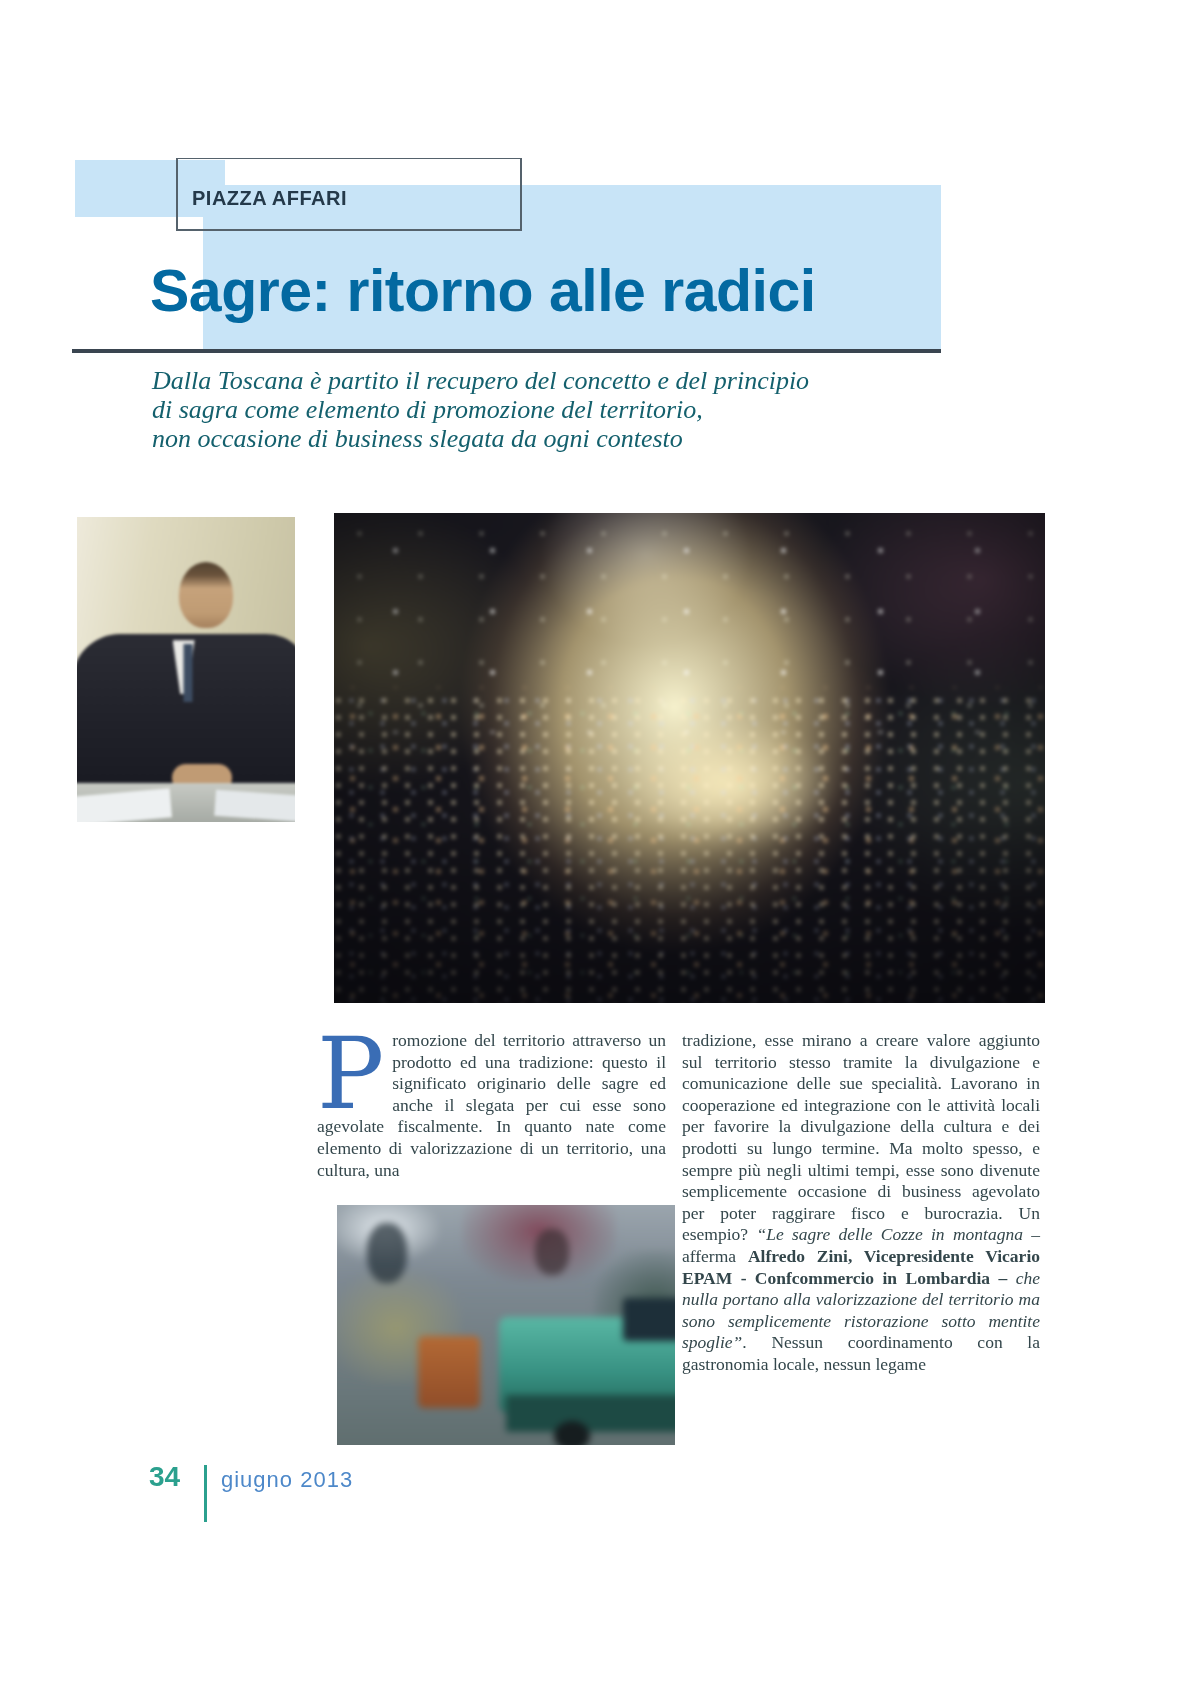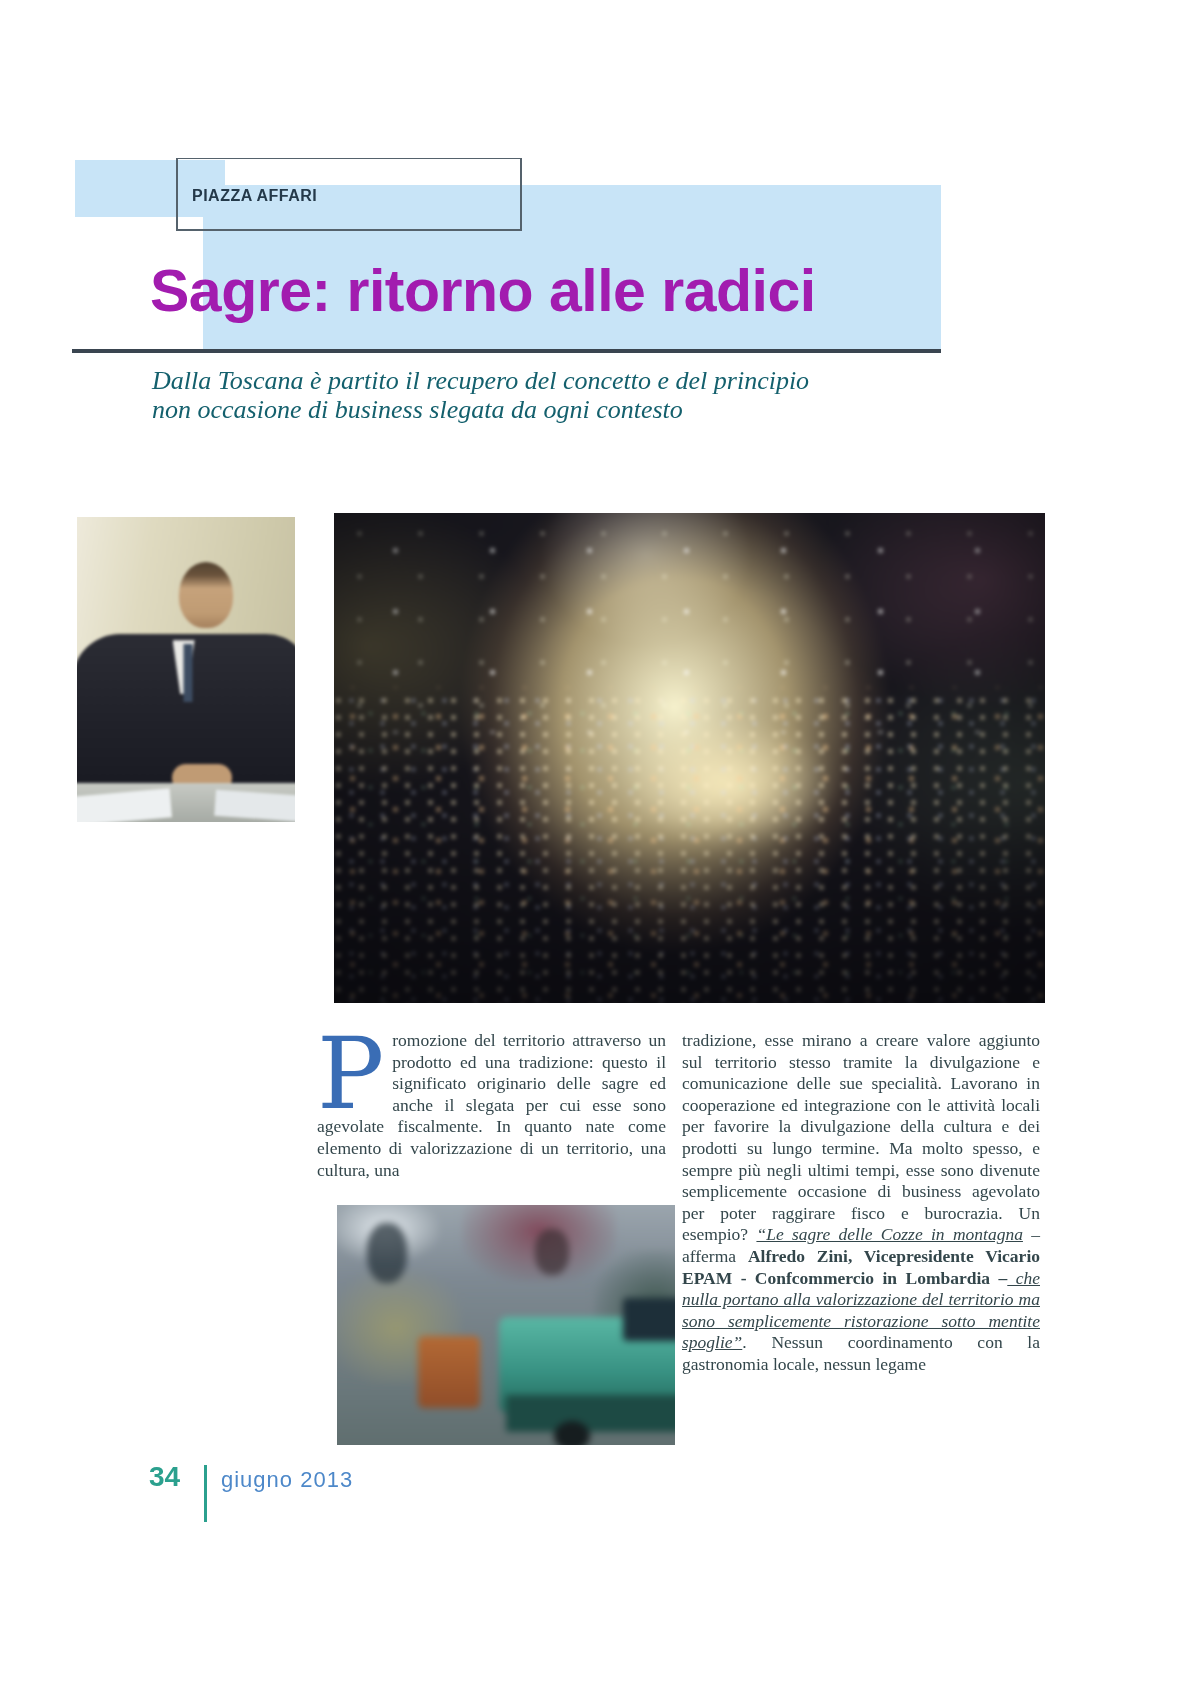--- a/index.html
+++ b/index.html
@@ -5,23 +5,23 @@
   html,body{margin:0;padding:0;background:#ffffff;}
   .page{position:relative;width:1190px;height:1683px;background:#ffffff;overflow:hidden;
         font-family:"Liberation Serif",serif;}
 
   
   .accent-square{position:absolute;left:75px;top:160px;width:150px;height:57px;background:#c8e4f7;}
   .title-band{position:absolute;left:203px;top:185px;width:738px;height:167px;background:#c8e4f7;}
   .kicker-box{position:absolute;left:176px;top:158px;width:342px;height:70px;
               border:2px solid #55626c;border-top-width:1px;background:transparent;}
   .kicker{position:absolute;left:14px;top:28px;font-family:"Liberation Sans",sans-serif;
-          font-weight:bold;font-size:16px;letter-spacing:.5px;color:#24394a;white-space:nowrap;}
+          font-weight:bold;font-size:20px;letter-spacing:.5px;color:#24394a;white-space:nowrap;}
   .title{position:absolute;left:150px;top:257px;margin:0;font-family:"Liberation Sans",sans-serif;
-         font-weight:bold;font-size:59px;letter-spacing:-.5px;color:#a21caf;white-space:nowrap;}
+         font-weight:bold;font-size:59px;letter-spacing:-.5px;color:#0369a1;white-space:nowrap;}
   .title-rule{position:absolute;left:72px;top:349px;width:869px;height:4px;background:#3a4550;}
 
   .standfirst{position:absolute;left:152px;top:366px;font-style:italic;font-size:26px;
               line-height:29px;color:#14606d;}
 
   
   .photo{position:absolute;overflow:hidden;}
   .photo .inner{position:absolute;inset:-10px;}
   .layer{position:absolute;}
 
@@ -89,21 +89,21 @@
            line-height:21px;color:#1e7e8e;}
 
   
   .col{position:absolute;top:1030px;font-size:17.5px;line-height:21.6px;color:#33464b;
        text-align:justify;}
   .col p{margin:0;}
   .col1{left:317px;width:349px;}
   .col2{left:682px;width:358px;}
   .dropcap{float:left;font-family:"DejaVu Serif",serif;font-size:100px;line-height:84px;
            color:#3a6db5;margin:2px 8px 0 0;}
-  .it{font-style:italic;text-decoration:underline;}
+  .it{font-style:italic;}
   .bd{font-weight:bold;}
 
   
   .pagenum{position:absolute;left:149px;top:1461px;font-family:"Liberation Sans",sans-serif;
            font-weight:bold;font-size:28px;color:#2ba08e;}
   .footer-line{position:absolute;left:204px;top:1465px;width:3px;height:57px;background:#2ba08e;}
   .issue{position:absolute;left:221px;top:1467px;font-family:"Liberation Sans",sans-serif;
          font-size:22px;letter-spacing:1px;color:#4d88c9;}
 </style>
 </head>
@@ -114,20 +114,21 @@
   <div class="accent-square"></div>
   <div class="title-band"></div>
   <div class="kicker-box">
     <span class="kicker">PIAZZA AFFARI</span>
   </div>
   <h1 class="title">Sagre: ritorno alle radici</h1>
   <div class="title-rule"></div>
 
   <div class="standfirst">
     <div>Dalla Toscana è partito il recupero del concetto e del principio</div>
+    <div>di sagra come elemento di promozione del territorio,</div>
     <div>non occasione di business slegata da ogni contesto</div>
   </div>
 
   <div class="photo portrait">
     <div class="inner">
       <div class="layer pt-wall"></div>
       <div class="layer pt-head"></div>
       <div class="layer pt-suit"></div>
       <div class="layer pt-shirt"></div>
       <div class="layer pt-tie"></div>

